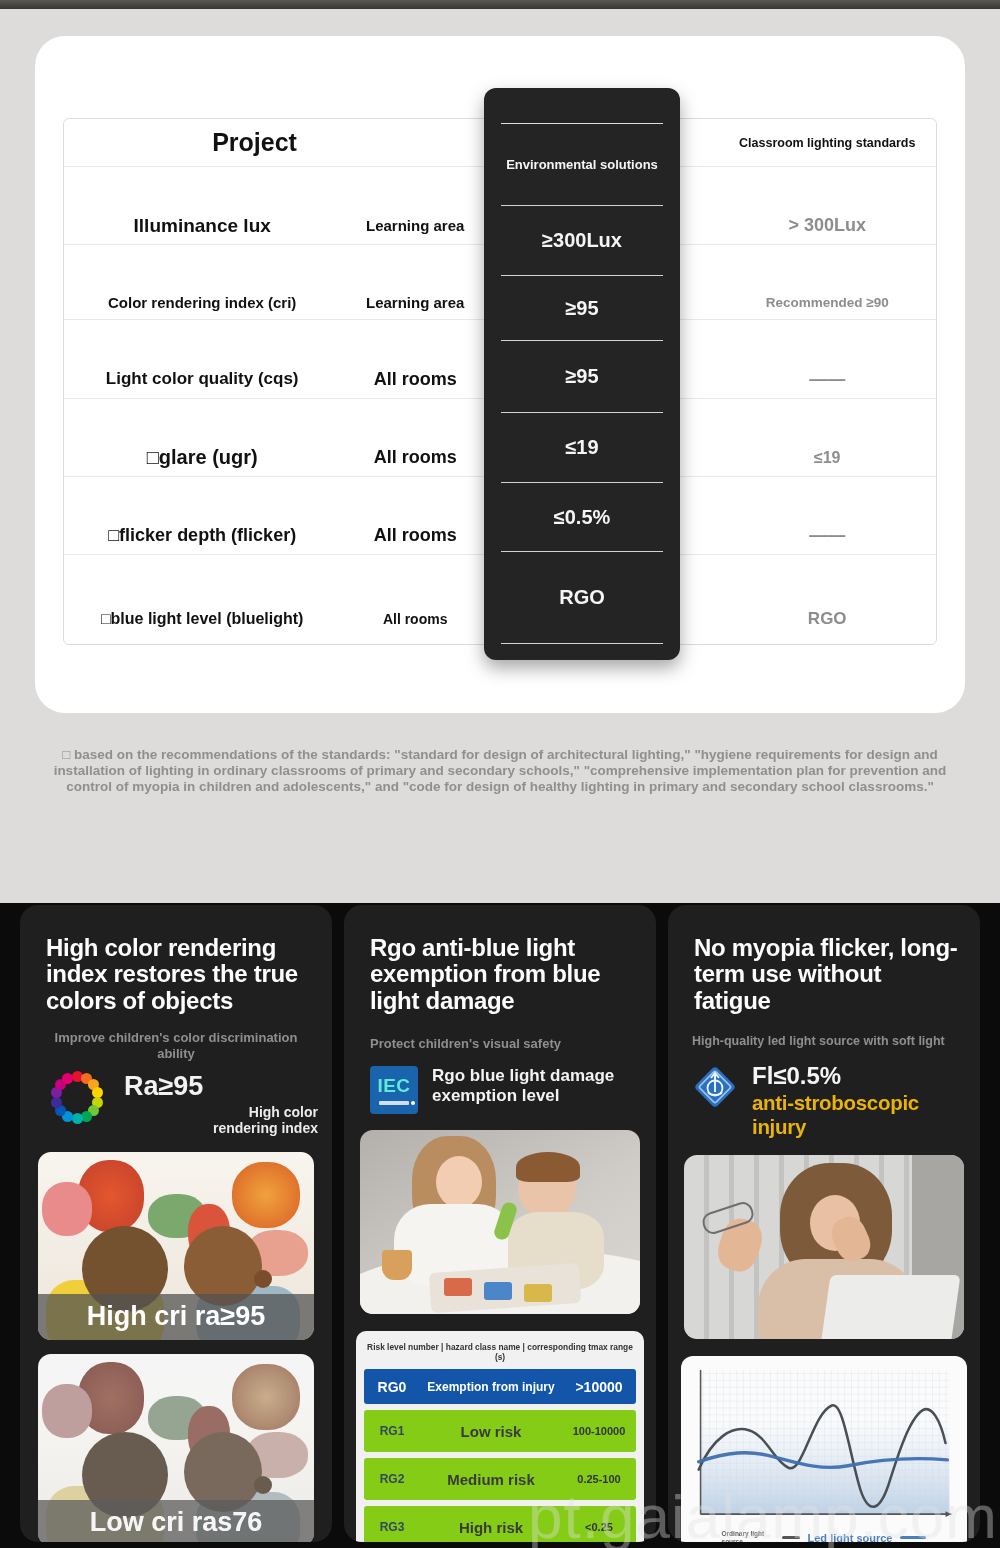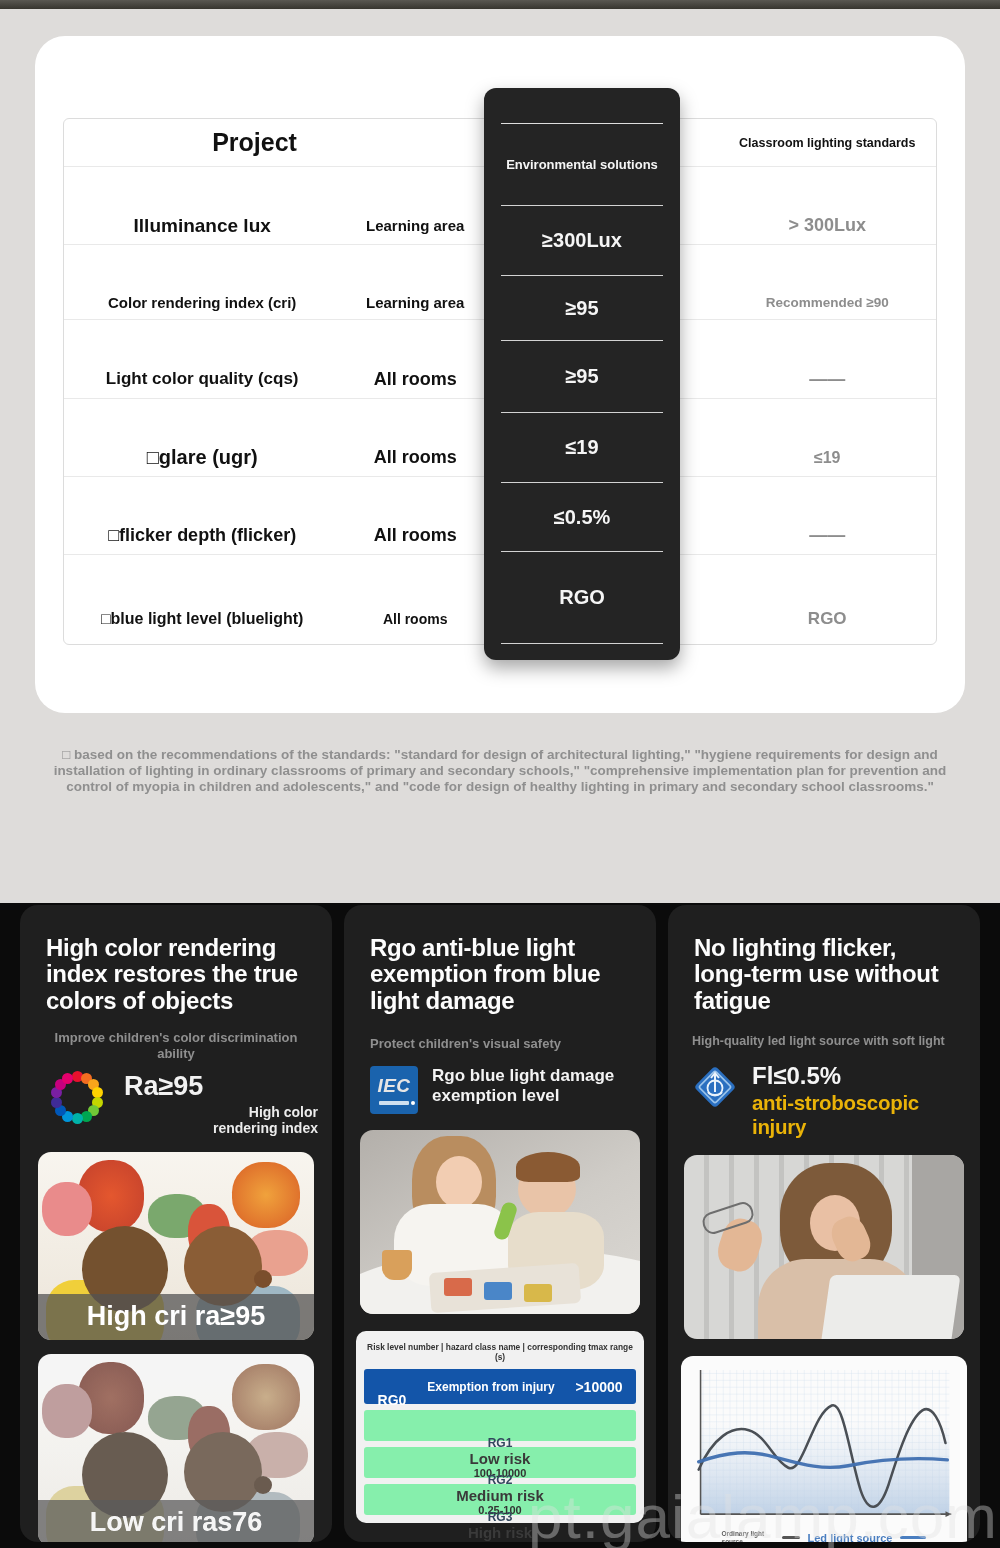--- a/index.html
+++ b/index.html
@@ -74,33 +74,33 @@
   .blob { position:absolute; border-radius:46%; }
 
   .mom { margin:16px 16px 0; height:184px; background:linear-gradient(150deg,#b3afaa,#cfccc7 55%,#dbd8d3); }
   .tiredw { margin:16px 16px 0; height:184px;
     background:repeating-linear-gradient(90deg,#d7d7d5 0 20px,#c3c3c1 20px 25px); }
 
   
   .badge-row2 { display:flex; margin:14px 18px 0 26px; gap:14px; align-items:flex-start; }
   .iec-box { width:48px; height:48px; background:#1a63ad; border-radius:4px; flex:none;
     display:flex; flex-direction:column; align-items:center; justify-content:center; }
-  .iec-txt { color:#e5e5e5; font-weight:bold; font-size:19px; font-style:italic; letter-spacing:.5px; }
+  .iec-txt { color:#5eead4; font-weight:bold; font-size:19px; letter-spacing:.5px; }
   .iec-bar { width:30px; height:4px; background:#cfe0f0; margin-top:4px; border-radius:1px; position:relative; }
   .iec-bar::after { content:""; position:absolute; right:-6px; top:0; width:4px; height:4px; border-radius:50%; background:#fff; }
   .iec-cap { color:#f3f3f3; font-weight:bold; font-size:17px; line-height:1.15; }
 
   
   .risk { margin:17px 12px 0; background:#f1f1f1; border-radius:10px; padding:9px 8px 8px; }
   .risk-head { text-align:center; color:#333; font-weight:bold; font-size:8.4px; padding:2px 0 7px; }
   .risk-row { display:flex; align-items:center; border-radius:3px; margin-bottom:6px; }
   .risk-row:last-child { margin-bottom:0; }
   .rr-hl { background:#1355a9; height:35px; color:#fff; }
-  .rr { background:#86efac; height:31px;flex-direction:column; }
-  .rl { width:56px; text-align:center; font-weight:bold;margin-top:26px; }
+  .rr { background:#84cc16; height:42px; }
+  .rl { width:56px; text-align:center; font-weight:bold; }
   .rn { flex:1; text-align:center; font-weight:bold; }
   .rg { width:74px; text-align:center; font-weight:bold; }
   .rr-hl .rl { font-size:14px; } .rr-hl .rn { font-size:12px; } .rr-hl .rg { font-size:14px; }
   .rr .rl { font-size:12px; color:#33475e; } .rr .rn { font-size:15px; color:#3a3a3a; } .rr .rg { font-size:11px; color:#333; }
 
   
   .badge-row3 { display:flex; margin:12px 10px 0 22px; gap:12px; align-items:flex-start; }
   .diamond { width:50px; height:50px; flex:none; position:relative; }
   .b3col { display:flex; flex-direction:column; }
   .fl-val { color:#f5f5f5; font-weight:bold; font-size:24px; }
@@ -285,21 +285,21 @@
       </div>
       <div class="risk-row rr">
         <span class="rl">RG3</span>
         <span class="rn">High risk</span>
         <span class="rg">&lt;0.25</span>
       </div>
     </div>
   </div>
 
   <div class="card card3">
-    <h2 class="card-title">No lighting flicker, long-term use without fatigue</h2>
+    <h2 class="card-title">No myopia flicker, long-term use without fatigue</h2>
     <p class="card-sub">High-quality led light source with soft light</p>
     <div class="badge-row3">
       <div class="diamond">
         <svg width="50" height="50" viewBox="0 0 50 50">
           <rect x="10" y="10" width="30" height="30" rx="4" transform="rotate(45 25 25)" fill="#2a6fc0"></rect>
           <rect x="13.5" y="13.5" width="23" height="23" rx="2" transform="rotate(45 25 25)" fill="none" stroke="#9cc4ea" stroke-width="1.6"></rect>
           <circle cx="25" cy="26" r="7.5" fill="none" stroke="#eaf3fb" stroke-width="1.8"></circle>
           <line x1="25" y1="12" x2="25" y2="30" stroke="#eaf3fb" stroke-width="2"></line>
           <path d="M21,16 L25,11 L29,16" fill="none" stroke="#eaf3fb" stroke-width="2"></path>
           <path d="M18,30 C20,34 30,34 32,30" fill="none" stroke="#eaf3fb" stroke-width="1.8"></path>

